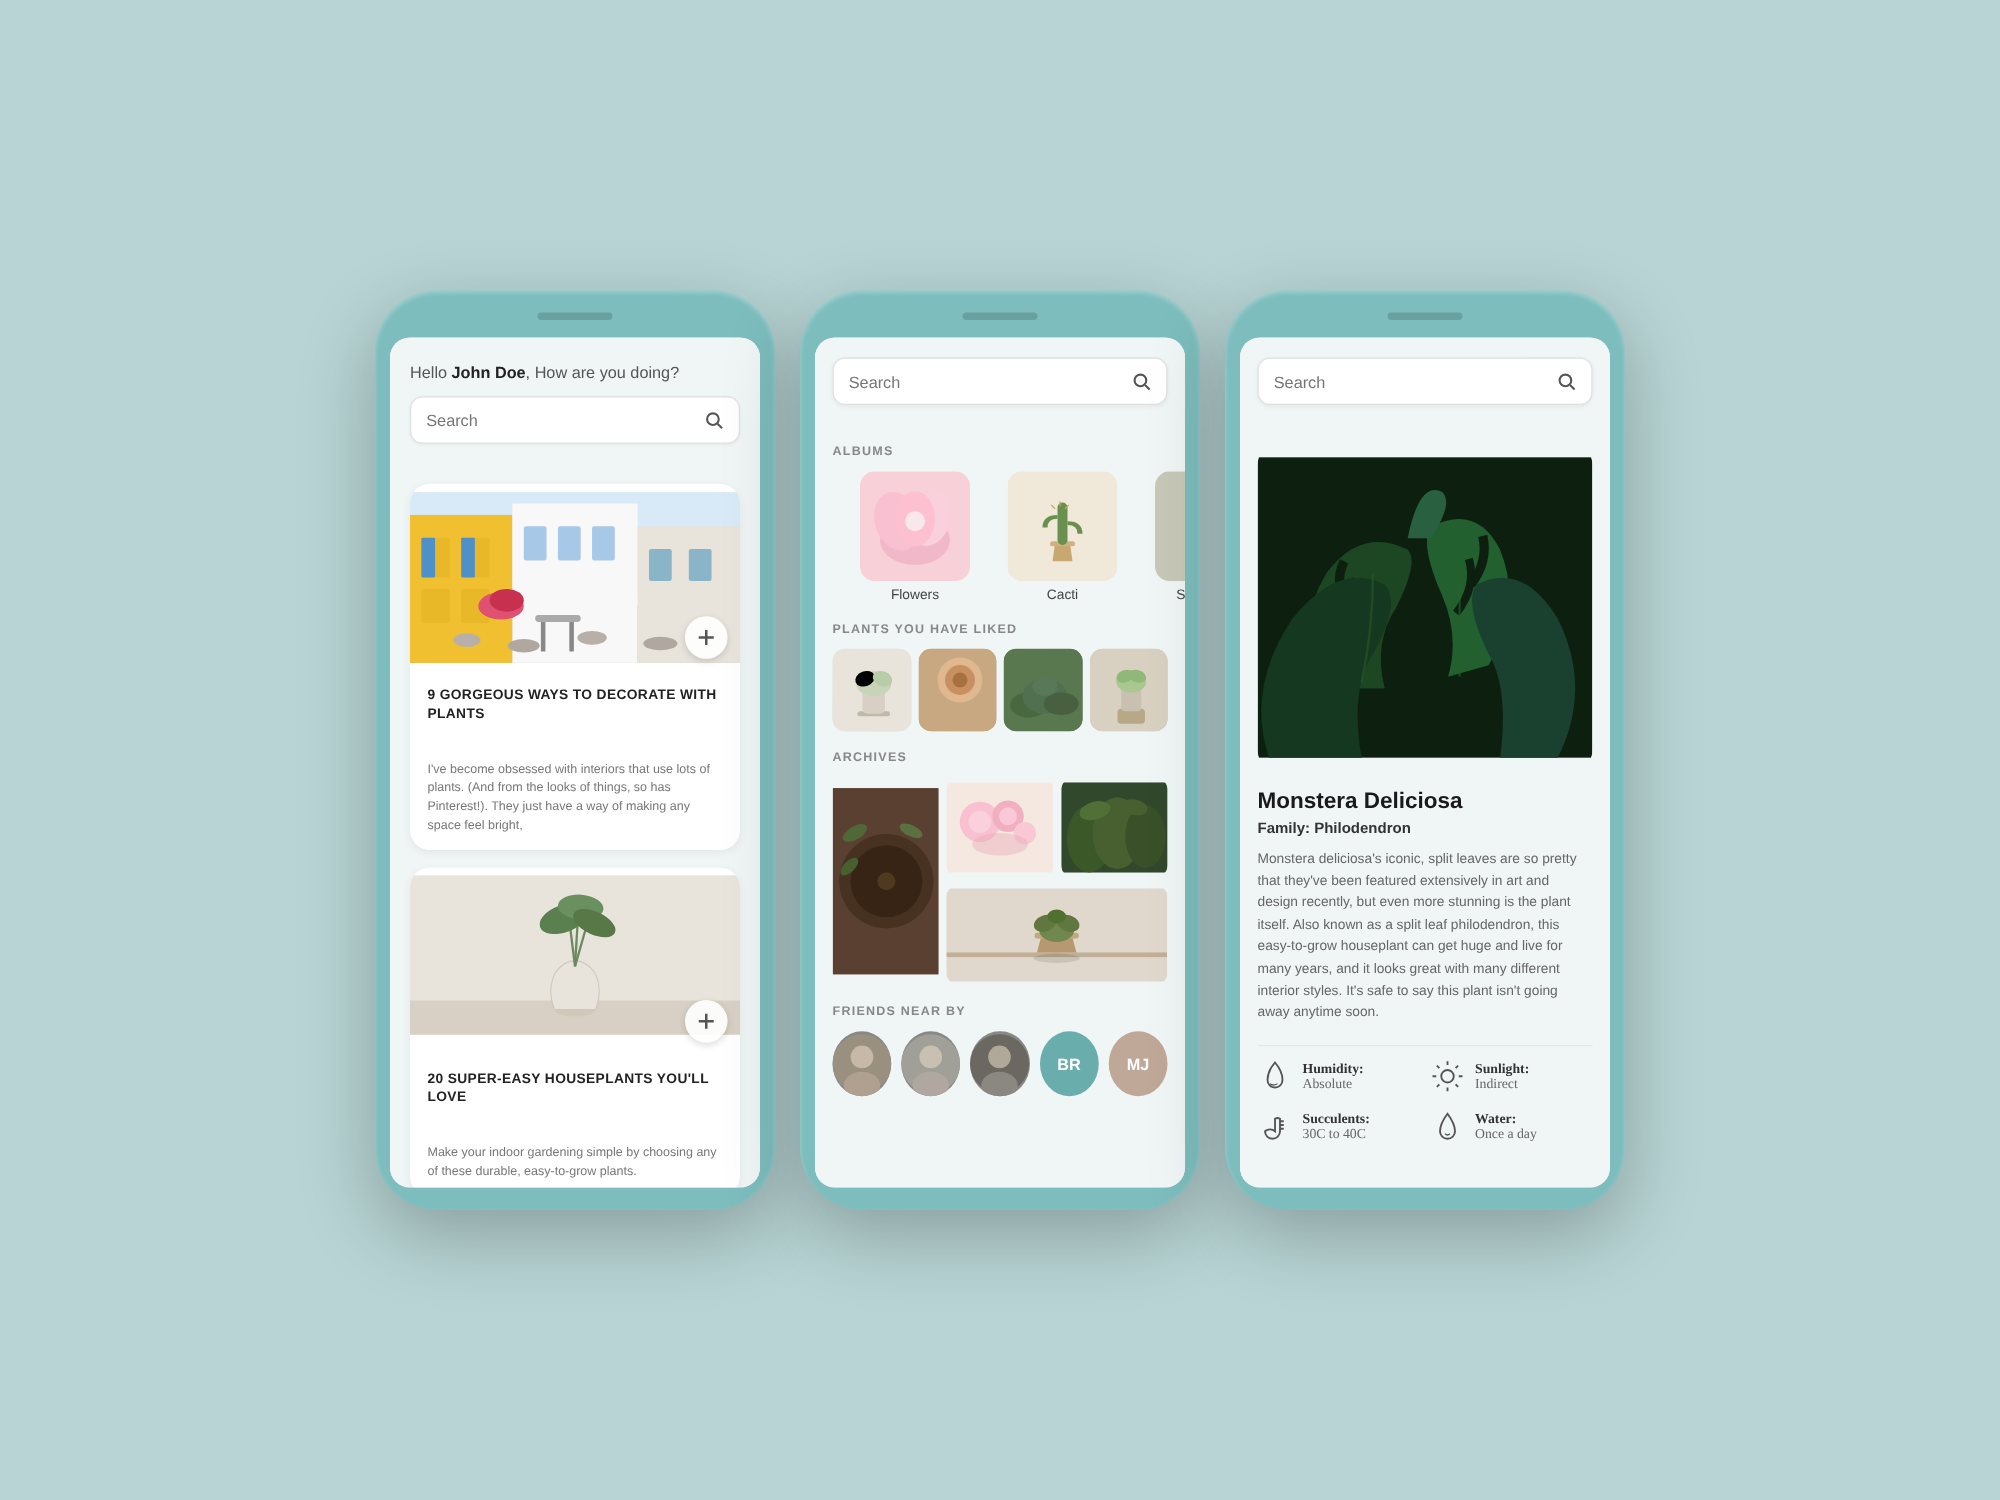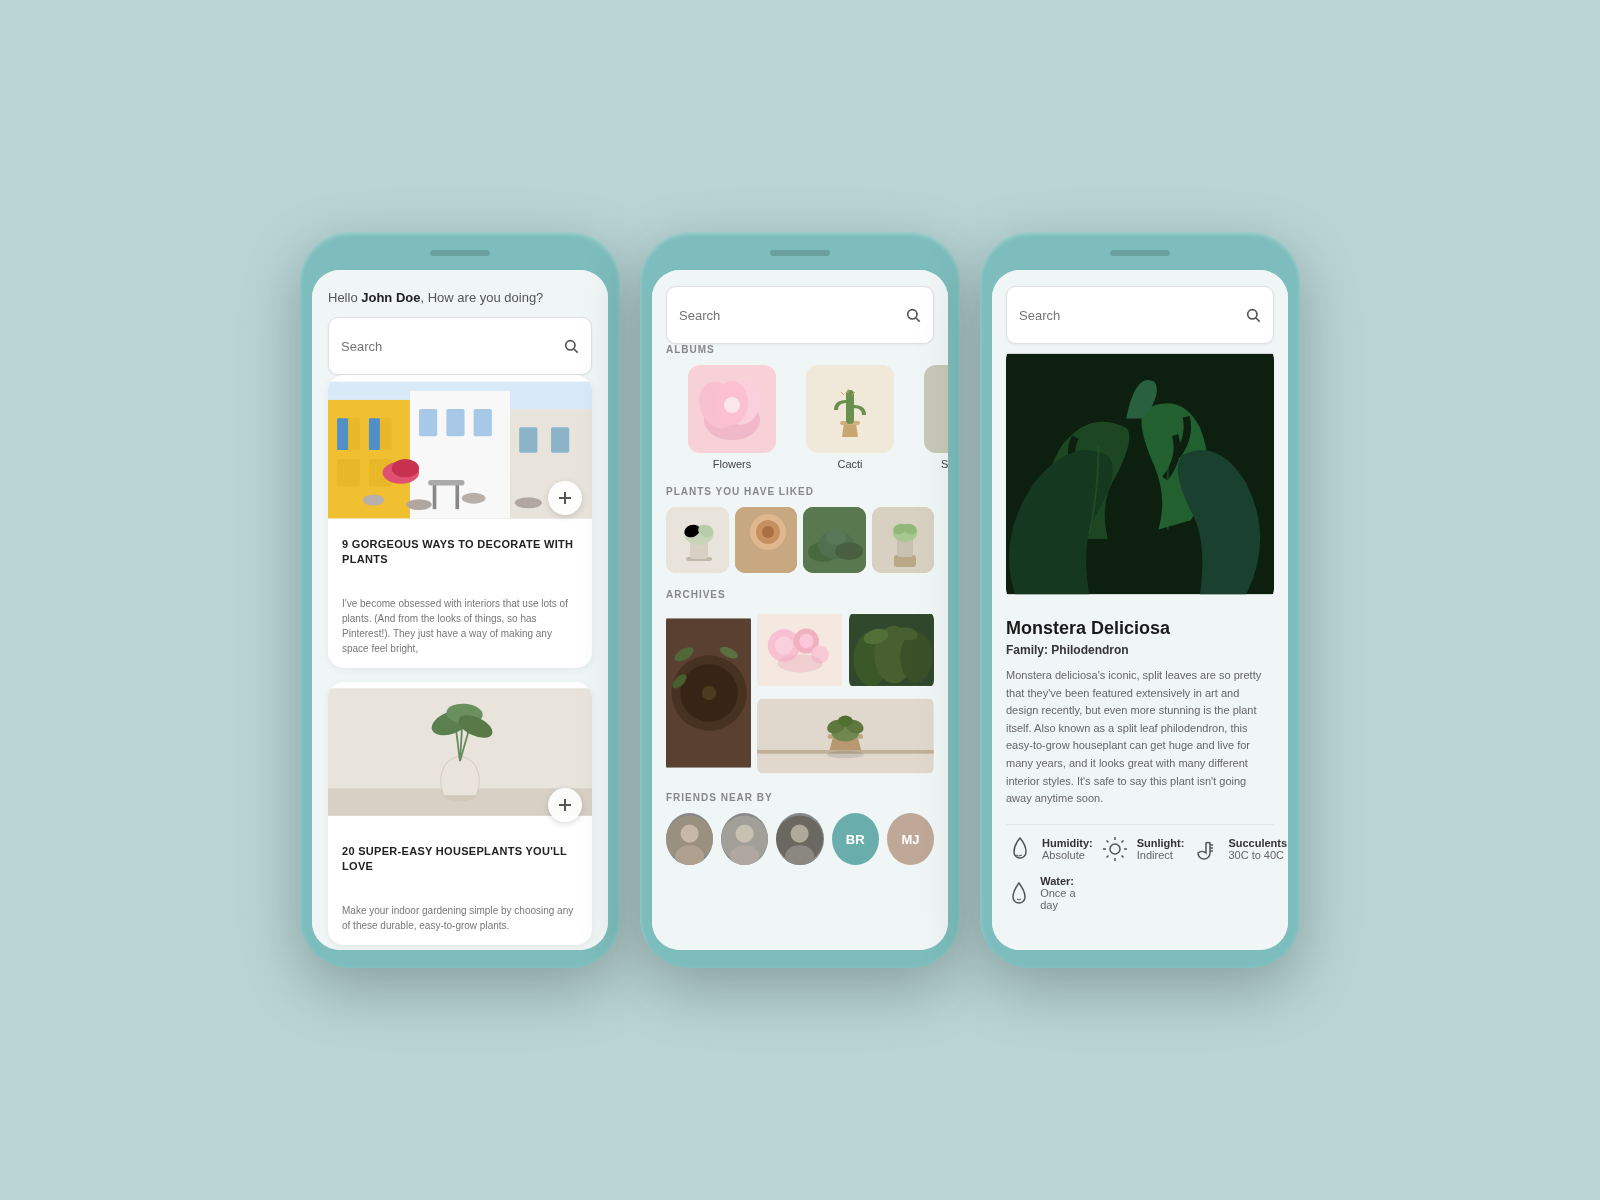--- a/index.html
+++ b/index.html
@@ -36,21 +36,21 @@
       display: block;
       width: 60px;
       height: 6px;
       background: rgba(0,0,0,0.15);
       border-radius: 3px;
       margin: 0 auto 14px;
     }
 
     .phone-screen {
       background: #f0f5f5;
-      border-radius: 28px;
+      border-radius: 16px;
       overflow: hidden;
       height: 680px;
       position: relative;
     }
 
     
     .p1-content {
       padding: 20px 16px 0;
       background: #f0f5f5;
       height: 100%;
@@ -67,22 +67,22 @@
       color: #222;
       font-weight: 700;
     }
 
     .search-bar {
       display: flex;
       align-items: center;
       background: #fff;
       border: 1px solid #e0e0e0;
       border-radius: 10px;
-      padding: 20px 12px;
-      margin-bottom: 0;
+      padding: 10px 12px;
+      margin-bottom: 32px;
       box-shadow: 0 1px 3px rgba(0,0,0,0.05);
     }
 
     .search-bar input {
       border: none;
       background: transparent;
       outline: none;
       flex: 1;
       font-size: 13px;
       color: #888;
@@ -280,22 +280,23 @@
 
     .plant-desc {
       font-size: 11px;
       color: #666;
       line-height: 1.6;
       margin-bottom: 16px;
     }
 
     .plant-stats {
       display: grid;
-      grid-template-columns: 1fr 1fr 1fr;
+      grid-template-columns: 1fr 1fr;
       gap: 12px 8px;
+      font-family: Liberation Serif, serif;
     }
 
     .stat-item {
       display: flex;
       align-items: center;
       gap: 8px;
     }
 
     .stat-icon {
       width: 28px;

